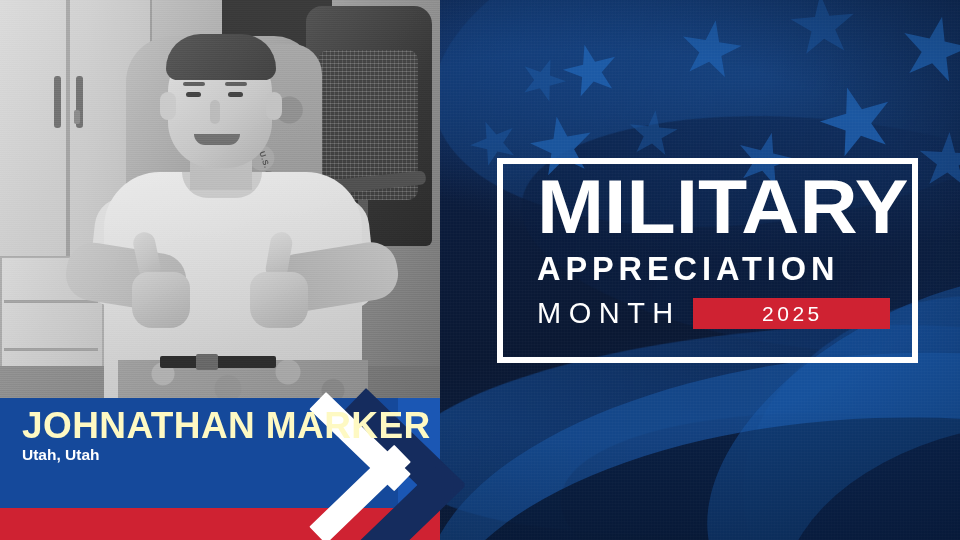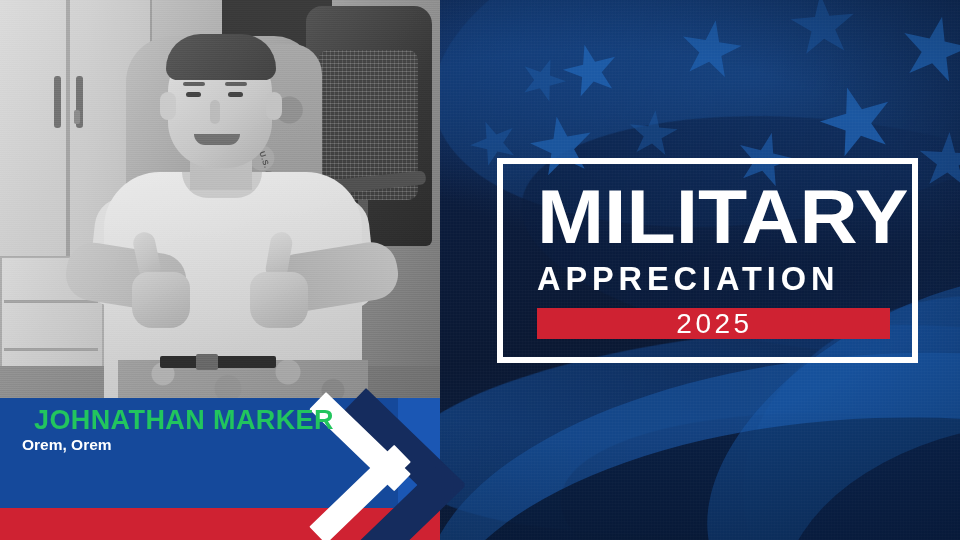--- a/index.html
+++ b/index.html
@@ -245,21 +245,21 @@
   
   .logo-frame {
     position: absolute;
     left: 497px; top: 158px;
     width: 421px; height: 205px;
     border: 6px solid #ffffff;
     box-sizing: border-box;
   }
   .logo-inner {
     position: absolute;
-    left: 34px; top: 22px;
+    left: 34px; top: 12px;
     width: 353px;
   }
   .tx-military {
     color: #ffffff;
     font-family: "Liberation Sans Narrow", "Liberation Sans", sans-serif;
     font-weight: 700;
     font-size: 76px;
     line-height: 0.82;
     letter-spacing: 0px;
     transform: scaleX(1.06);
@@ -298,21 +298,21 @@
     flex: 1;
     background: #cf2232;
     display: flex;
     align-items: center;
     justify-content: center;
   }
   .tx-year {
     color: #ffffff;
     font-family: "Liberation Sans Narrow", "Liberation Sans", sans-serif;
     font-weight: 400;
-    font-size: 28px;
+    font-size: 21px;
     letter-spacing: 3.5px;
     line-height: 1;
     padding-left: 2px;
     text-align: right;
   }
 
   
   .banner-blue {
     position: absolute;
     left: 0; top: 398px;
@@ -326,28 +326,27 @@
     width: 440px; height: 32px;
     background: #cf2232;
     overflow: hidden;
   }
   .banner-text {
     position: absolute;
     left: 22px; top: 406px;
     width: 360px;
   }
   .tx-name {
-    color: #22c55e;
+    color: #fef9c3;
     font-family: "Liberation Sans Narrow", "Liberation Sans", sans-serif;
     font-weight: 700;
-    font-size: 27px;
+    font-size: 37px;
     line-height: 1.06;
     letter-spacing: 0.4px;
     white-space: nowrap;
-    margin-left: 12px;
   }
   .tx-role {
     color: #ffffff;
     font-family: "Liberation Sans", sans-serif;
     font-weight: 700;
     font-size: 15.5px;
     line-height: 1.32;
     margin-top: 4px;
     white-space: nowrap;
   }
@@ -504,35 +503,36 @@
     </div>
     <div class="photo-tone"></div>
     <div class="photo-grain"></div>
   </div>
 
   <div class="logo-frame">
     <div class="logo-inner">
       <div class="tx-military">MILITARY</div>
       <div class="tx-appreciation">APPRECIATION</div>
       <div class="month-row">
+        <div class="tx-month">MONTH</div>
         <div class="year-chip">
           <span class="tx-year">2025</span>
         </div>
       </div>
     </div>
   </div>
 
   <div class="banner-blue"></div>
   <div class="banner-right-slab"></div>
   <div class="banner-red"></div>
 
   <div class="chev-bar chev-navy-top"></div>
   <div class="chev-bar chev-navy-bot"></div>
   <div class="chev-bar chev-white-top"></div>
   <div class="chev-bar chev-white-bot"></div>
 
   <div class="banner-text">
     <div class="tx-name">JOHNATHAN MARKER</div>
-    <div class="tx-city">Orem, Orem</div>
+    <div class="tx-city">Utah, Utah</div>
   </div>
 
 
 </div>
 
 </body></html>

